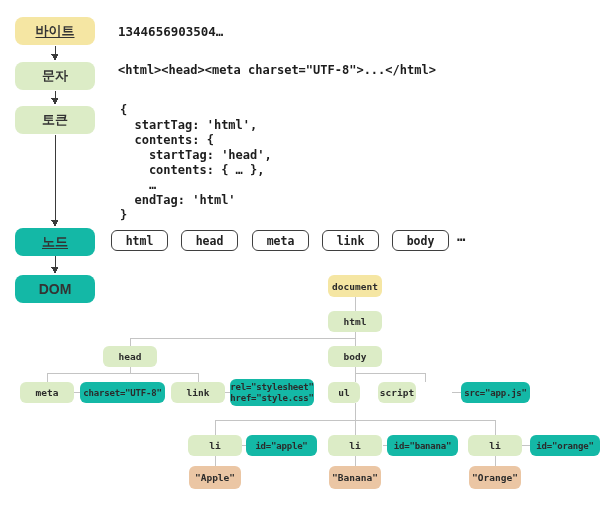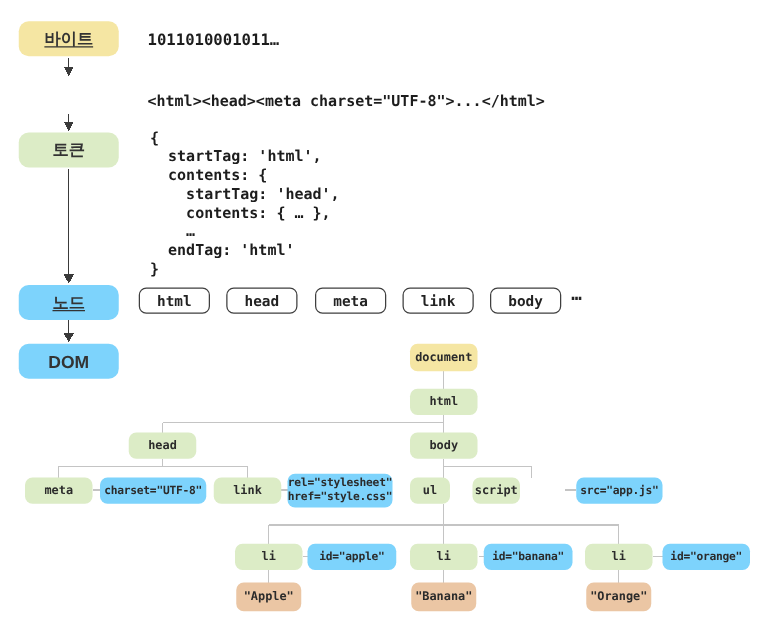--- a/index.html
+++ b/index.html
@@ -8,27 +8,27 @@
   .screen { position:relative; width:615px; height:507px; background:#ffffff; overflow:hidden; }
   .connectors { position:absolute; left:0; top:0; z-index:0; }
 
   
   .pbox { position:absolute; left:15px; width:80px; height:28px; border-radius:8px;
           display:flex; align-items:center; justify-content:center;
           font-size:13px; font-weight:bold; color:#333; z-index:1; }
   .u { text-decoration:underline; text-underline-offset:2px; }
   .yellow { background:#f5e6a3; }
   .green  { background:#dcecc6; }
-  .blue   { background:#7dd3fc; }
+  .blue   { background:#14b8a6; }
   .tan    { background:#ebc6a4; }
 
   
   .mono { font-family:"DejaVu Sans Mono","Liberation Mono",monospace; color:#1d1d1d; }
   .bytes { position:absolute; left:118px; top:24px; font-size:12.5px; font-weight:600; }
-  .chars { position:absolute; left:118px; top:74px; font-size:12px; font-weight:600; }
+  .chars { position:absolute; left:118px; top:63px; font-size:12px; font-weight:600; }
   .code  { position:absolute; left:120px; top:103px; font-size:12px; line-height:15px;
            font-weight:600; white-space:pre; }
 
   
   .chip { position:absolute; top:230px; width:57px; height:21px; background:#fff;
           border:1.5px solid #3f3f3f; border-radius:6px;
           display:flex; align-items:center; justify-content:center;
           font-family:"DejaVu Sans Mono","Liberation Mono",monospace;
           font-size:11.5px; font-weight:600; color:#222; z-index:1; }
   .chips-more { position:absolute; left:457px; top:228px; font-size:14px; font-weight:bold; color:#222; }
@@ -84,31 +84,34 @@
       <line x1="522" y1="445" x2="530" y2="445"></line>
       <line x1="215" y1="456" x2="215" y2="466"></line>
       <line x1="355" y1="456" x2="355" y2="466"></line>
       <line x1="495" y1="456" x2="495" y2="466"></line>
     </g>
   </svg>
 
   <div class="pbox yellow" style="top:17px">
       <span class="u">바이트</span>
     </div>
+  <div class="pbox green" style="top:62px">
+      <span>문자</span>
+    </div>
   <div class="pbox green" style="top:106px">
       <span>토큰</span>
     </div>
   <div class="pbox blue" style="top:228px">
       <span class="u">노드</span>
     </div>
   <div class="pbox blue" style="top:275px; font-size:14px">
       <span>DOM</span>
     </div>
 
-  <div class="mono bytes">1011010001011…</div>
+  <div class="mono bytes">1344656903504…</div>
   <div class="mono chars">&lt;html&gt;&lt;head&gt;&lt;meta charset="UTF-8"&gt;...&lt;/html&gt;</div>
   <pre class="mono code">{
   startTag: 'html',
   contents: {
     startTag: 'head',
     contents: { … },
     …
   endTag: 'html'
 }</pre>
 

